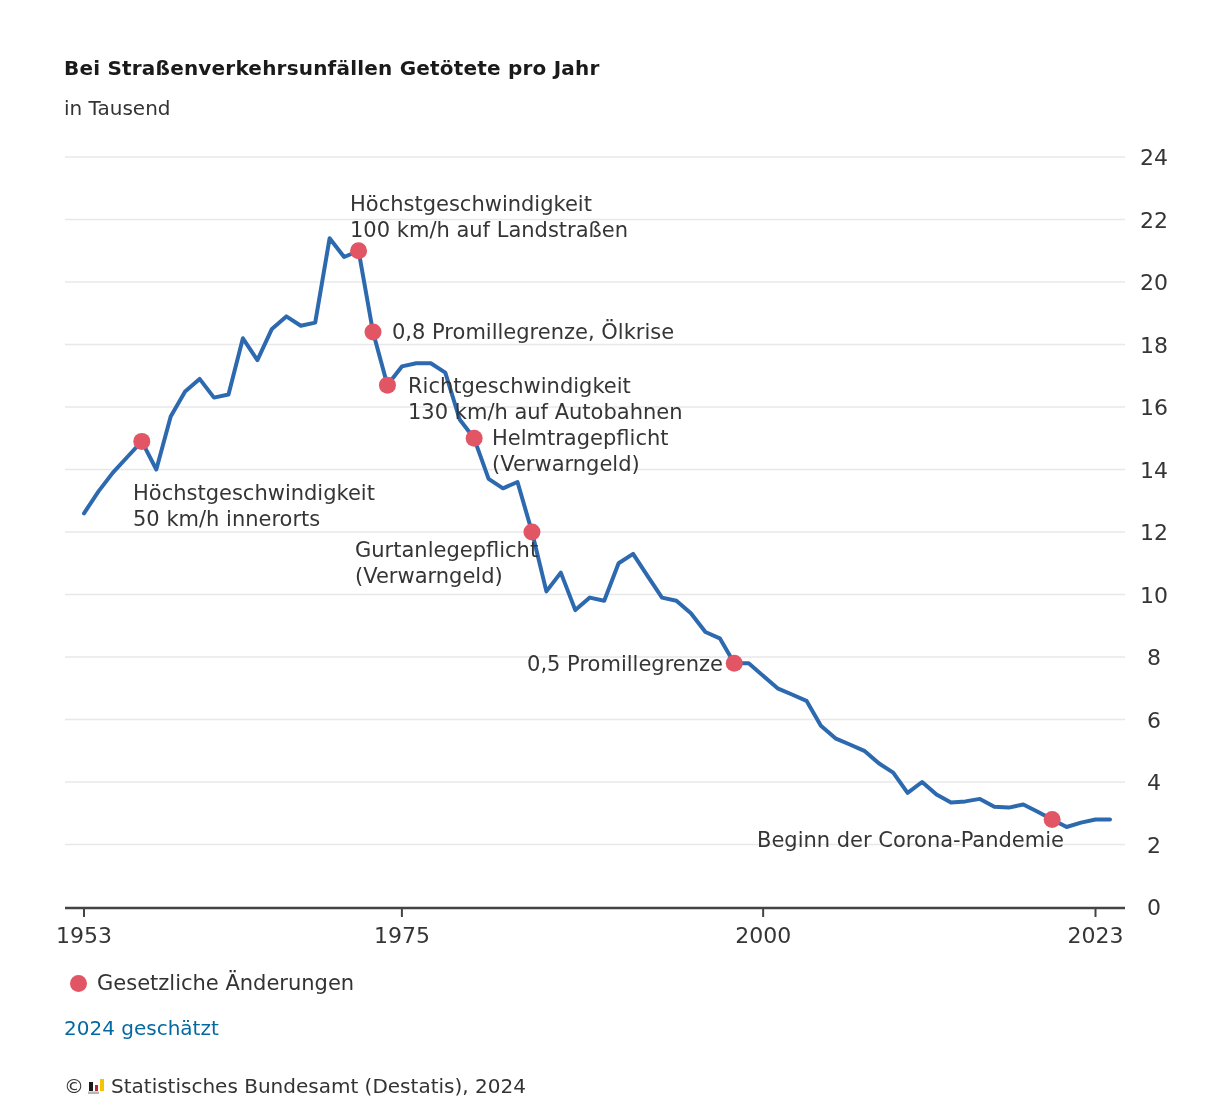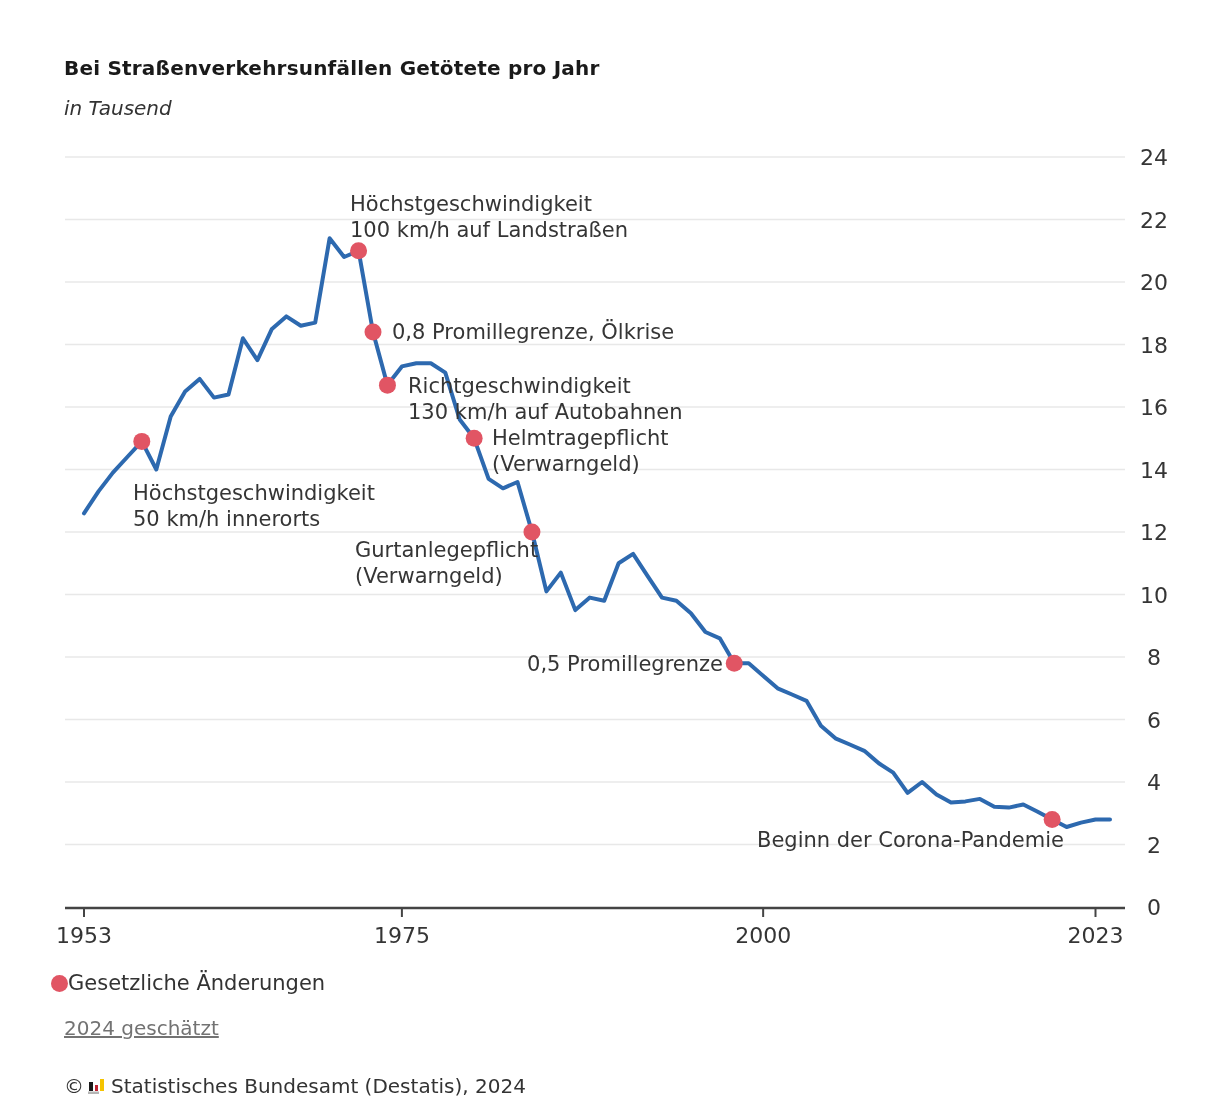--- a/index.html
+++ b/index.html
@@ -3,26 +3,26 @@
 <meta charset="utf-8">
 <style>
   html,body{margin:0;padding:0;}
   body{
     width:1229px;height:1120px;position:relative;background:#ffffff;
     font-family:"DejaVu Sans","Liberation Sans",sans-serif;
     overflow:hidden;
   }
   .abs{position:absolute;}
   #title{left:64px;top:56px;font-size:20px;font-weight:bold;color:#1a1a1a;letter-spacing:0.2px;}
-  #subtitle{left:64px;top:96px;font-size:20px;color:#333;font-style:italic;}
+  #subtitle{left:64px;top:96px;font-size:20px;color:#333;}
   #chart-svg{left:0;top:0;}
-  #legend{left:51px;top:971px;display:flex;align-items:center;gap:0;text-align:right;}
+  #legend{left:70px;top:971px;display:flex;align-items:center;gap:10px;text-align:right;}
   #legend .dot{width:17px;height:17px;border-radius:50%;flex:0 0 auto;}
   #legend .lbl{font-size:21px;color:#333;}
-  #footnote{left:64px;top:1016px;font-size:20px;color:#737373;text-decoration:underline;}
+  #footnote{left:64px;top:1016px;font-size:20px;color:#0369a1;}
   #source{left:64px;top:1074px;font-size:20px;color:#333;display:flex;align-items:baseline;gap:4px;}
   #source .copy{font-size:20px;}
   #source svg{position:relative;top:1px;}
   text{font-family:"DejaVu Sans","Liberation Sans",sans-serif;}
 </style>
 </head>
 <body>
 
 <div id="title" class="abs">Bei Straßenverkehrsunfällen Getötete pro Jahr</div>
 <div id="subtitle" class="abs">in Tausend</div>

